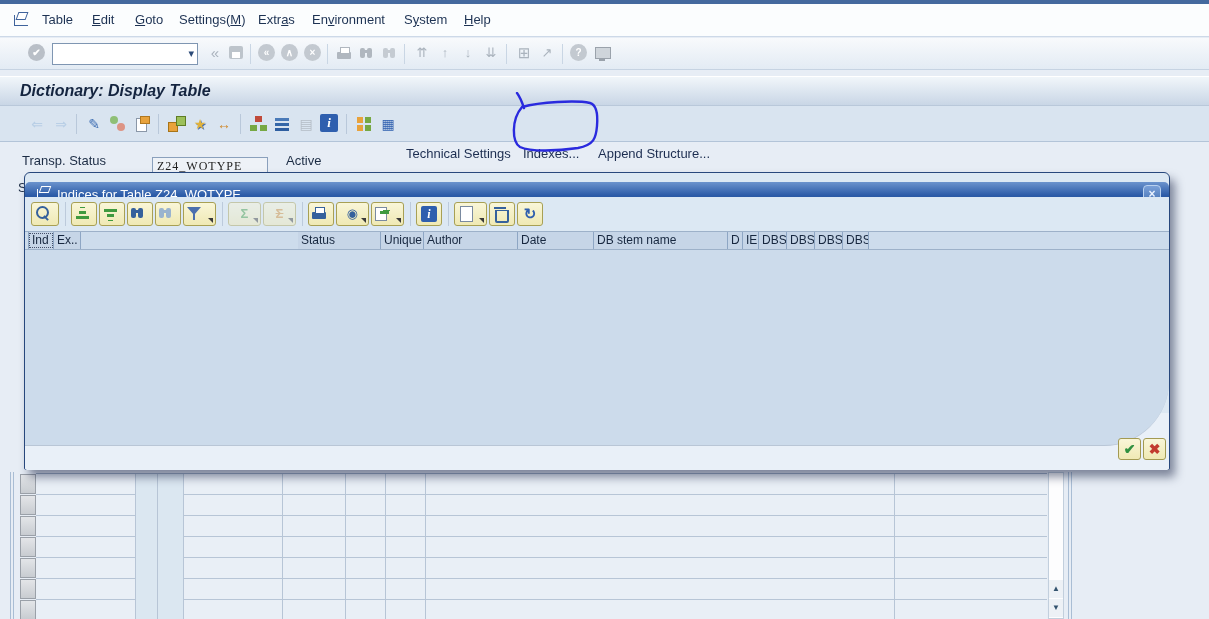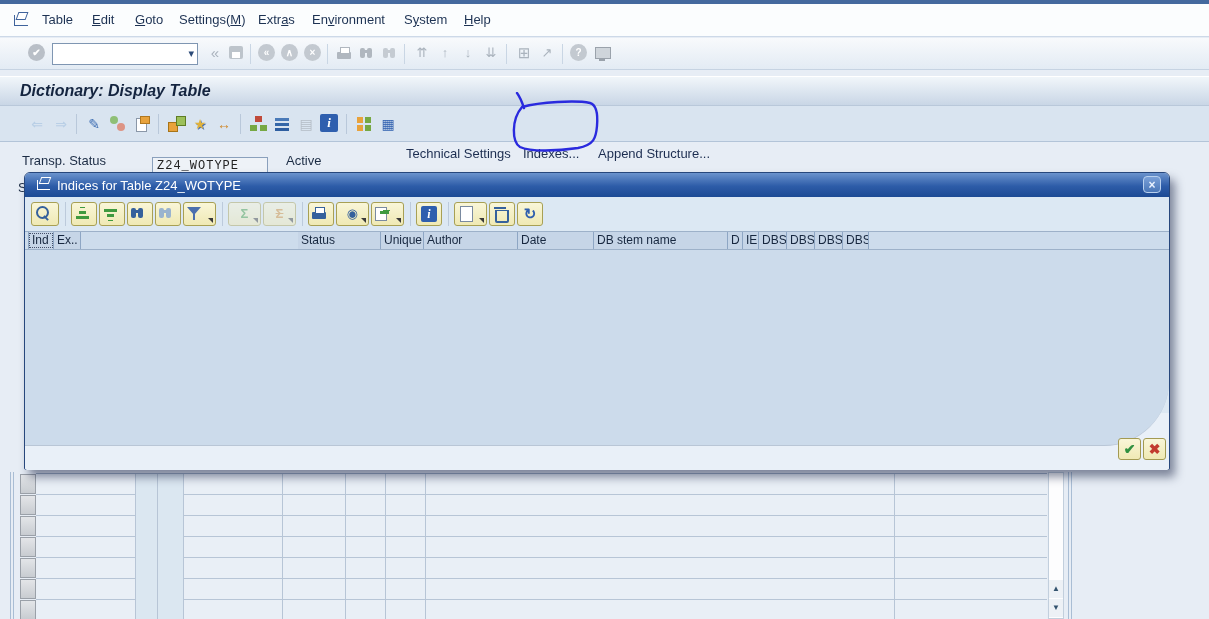--- a/index.html
+++ b/index.html
@@ -27,37 +27,37 @@
   .titlebar .t { position:absolute; left:20px; top:5px; font-size:16px; font-weight:bold; font-style:italic; color:#14243f; }
 
   .appbar { left:0; top:106px; width:1209px; height:36px; background:#d9e4f0; border-bottom:1px solid #b3c4d8; }
   .aico { position:absolute; top:8px; width:20px; height:20px; text-align:center; line-height:20px; font-size:14px; }
   .abtn { position:absolute; top:9px; font-size:13px; color:#1c2d50; cursor:default;margin-top:31px; }
   .a-sep { position:absolute; top:8px; width:1px; height:20px; background:#b9c8da; }
 
   
   .lbl { font-size:13px; color:#1c2c44; }
   .tfield { position:absolute; left:152px; top:157px; width:116px; height:18px; background:#eef2f7; border:1px solid #8aa0bc;
-            font-family:Liberation Mono, monospace; font-size:12px; color:#222; line-height:16px; padding-left:4px; letter-spacing:1px; }
+            font-family:Liberation Serif, serif; font-size:12px; color:#222; line-height:16px; padding-left:4px; letter-spacing:1px; }
   .vline { position:absolute; width:1px; background:#a9bdd4; }
 
   
   .bgrid { left:36px; top:473px; width:1011px; height:146px; background:#e9eff6; border-top:1px solid #9fb0c4;
            background-image:repeating-linear-gradient(to bottom, transparent 0px, transparent 20px, #b7c5d6 20px, #b7c5d6 21px); }
   .bgrid .cl { position:absolute; top:0; bottom:0; width:1px; background:#b7c5d6; }
   .tintcol { position:absolute; left:99px; top:0; bottom:0; width:48px; background:#dbe7f1; }
   .selbtn { position:absolute; left:20px; width:16px; height:20px; background:linear-gradient(#e3e5e8,#c8ccd1); border:1px solid #9aa0a8; }
   .sbar { left:1048px; top:472px; width:16px; height:147px; background:#fdfdfe; border:1px solid #c2cfdd; }
   .sbtn { position:absolute; left:0px; width:14px; height:18px; background:#edf1f6; text-align:center; line-height:18px; font-size:8px; color:#33536f; }
 
   
   .dialog { left:24px; top:172px; width:1146px; height:298px; background:#dce8f3;
             border:1px solid #27477c; border-radius:6px 6px 2px 2px;
             box-shadow:5px 7px 10px rgba(22,32,66,.5); z-index:5; }
-  .dlg-title { position:absolute; left:0; top:0; width:100%; height:24px; border-radius:5px 5px 0 0;
+  .dlg-title { position:absolute; left:0; top:9px; width:100%; height:24px; border-radius:5px 5px 0 0;
                background:linear-gradient(#6b93cd,#2d5ca8 55%,#1c4a94); color:#fff; }
   .dlg-title .t { position:absolute; left:32px; top:5px; font-size:13px; }
   .dlg-icon { position:absolute; left:12px; top:7px; width:13px; height:10px; border:1px solid #fff; border-top:none; border-right:none; }
   .dlg-icon::after { content:""; position:absolute; left:2px; top:-3px; width:8px; height:5px; border:1px solid #fff; transform:skewX(-20deg); }
   .dlg-close { position:absolute; right:8px; top:3px; width:18px; height:17px; border:1px solid #b8d0ee; border-radius:4px;
                background:linear-gradient(#7aa0d8,#4a77b8); color:#eaf2ff; font-size:12px; font-weight:bold;
                text-align:center; line-height:16px; cursor:default; }
 
   .dlg-toolbar { position:absolute; left:0; top:24px; width:100%; height:34px; background:#dce8f3; }
   .ybtn { position:absolute; top:5px; height:24px; background:linear-gradient(#f9f6d8,#efe9b4); border:1px solid #a8a054; border-radius:3px; }

